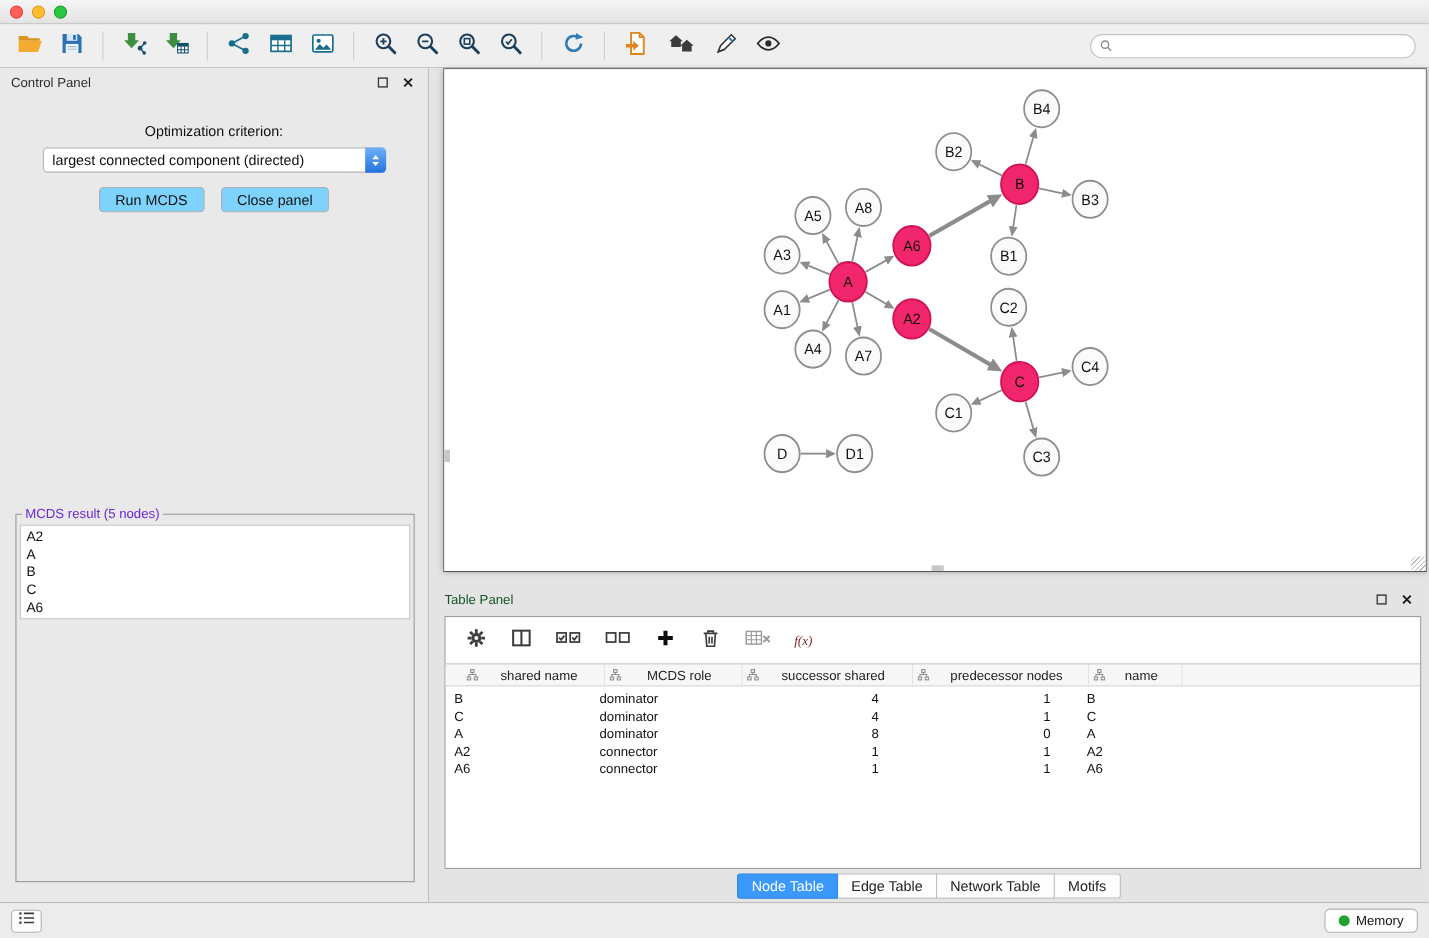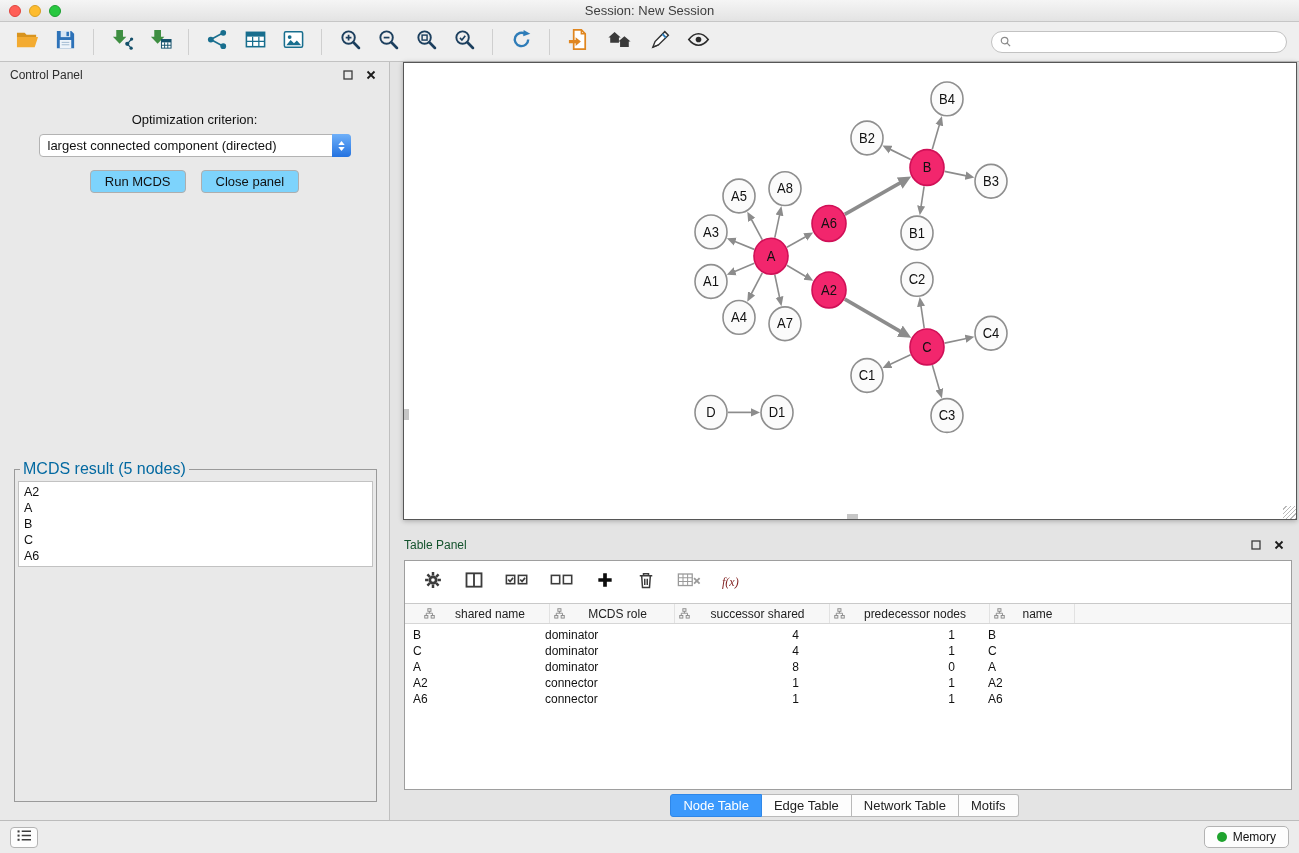--- a/index.html
+++ b/index.html
@@ -40,21 +40,21 @@
   .ctab:last-child { border-radius:0 4px 4px 0; }
   .ctab.active { background:#3b99fc; border-color:#2f87e8; color:#fff; }
   .opt-label { text-align:center; font-size:13px; margin-top:24px; color:#111; }
   .select { width:312px; height:23px; margin:7px auto 0; background:#fff; border:1px solid #b3b3b3; border-radius:4px; display:flex; align-items:center; font-size:13px; }
   .select .sel-text { flex:1; padding-left:8px; white-space:nowrap; overflow:hidden; color:#111; }
   .sel-stepper { width:19px; height:23px; margin:-1px; border-radius:0 4px 4px 0; background:linear-gradient(#6fb0f9,#2372e0); display:flex; flex-direction:column; align-items:center; justify-content:center; gap:2px; flex:0 0 auto; }
   .sel-stepper svg { width:7px; height:4px; display:block; }
   .btn-row { display:flex; justify-content:center; gap:15px; margin-top:13px; }
   .btn { font-size:13px; padding:3px 14px; background:#7dd3fc; border:1px solid #aeaeae; border-radius:4px; color:#111; }
   fieldset.result-box { margin:auto 12px 18px 14px; height:342px; border:1px solid #9a9a9a; padding:3px 3px 3px; display:flex; flex-direction:column; }
-  fieldset.result-box legend { font-size:16px; padding:0 3px; margin-left:2px; color:#0369a1; }
+  fieldset.result-box legend { font-size:12px; padding:0 3px; margin-left:2px; color:#6d28d9; }
   .result-list { background:#fff; border:1px solid #c2c2c2; flex:1; overflow:hidden; font-size:12.5px; padding:2px 5px; }
   .mcds-item { line-height:16px; color:#111; }
 
   
   .right-area { flex:1; display:flex; flex-direction:column; background:#e4e4e4; }
 
   .net-window { margin-left:13px; margin-right:2px; height:458px; border:1px solid #565656; background:#fff; display:flex; flex-direction:column; box-shadow:0 1px 5px rgba(0,0,0,.28); }
   .net-titlebar { height:24px; background:linear-gradient(#f1f1f1,#e1e1e1); border-bottom:1px solid #bdbdbd; position:relative; display:flex; align-items:center; flex:0 0 auto; }
   .net-titlebar .lights { margin-left:8px; }
   .net-title { position:absolute; left:0; right:0; text-align:center; font-size:13px; color:#333; }
@@ -104,21 +104,20 @@
 <body>
 
 <div class="app">
 
   <div class="titlebar">
     <div class="lights">
       <div class="light red"></div>
       <div class="light yellow"></div>
       <div class="light green"></div>
     </div>
-    <div class="tb-title">Session: New Session</div>
   </div>
 
   <div class="toolbar">
     <div class="tbtn">
       <span><svg viewBox="0 0 24 24" width="23" height="23">
             <path fill="#d8941f" d="M1 5h8l2 2h10v2.5H1z"></path>
             <path fill="#f3ab31" d="M1 9.5h22L19.5 20H1z"></path>
           </svg></span>
     </div>
     <div class="tbtn">

